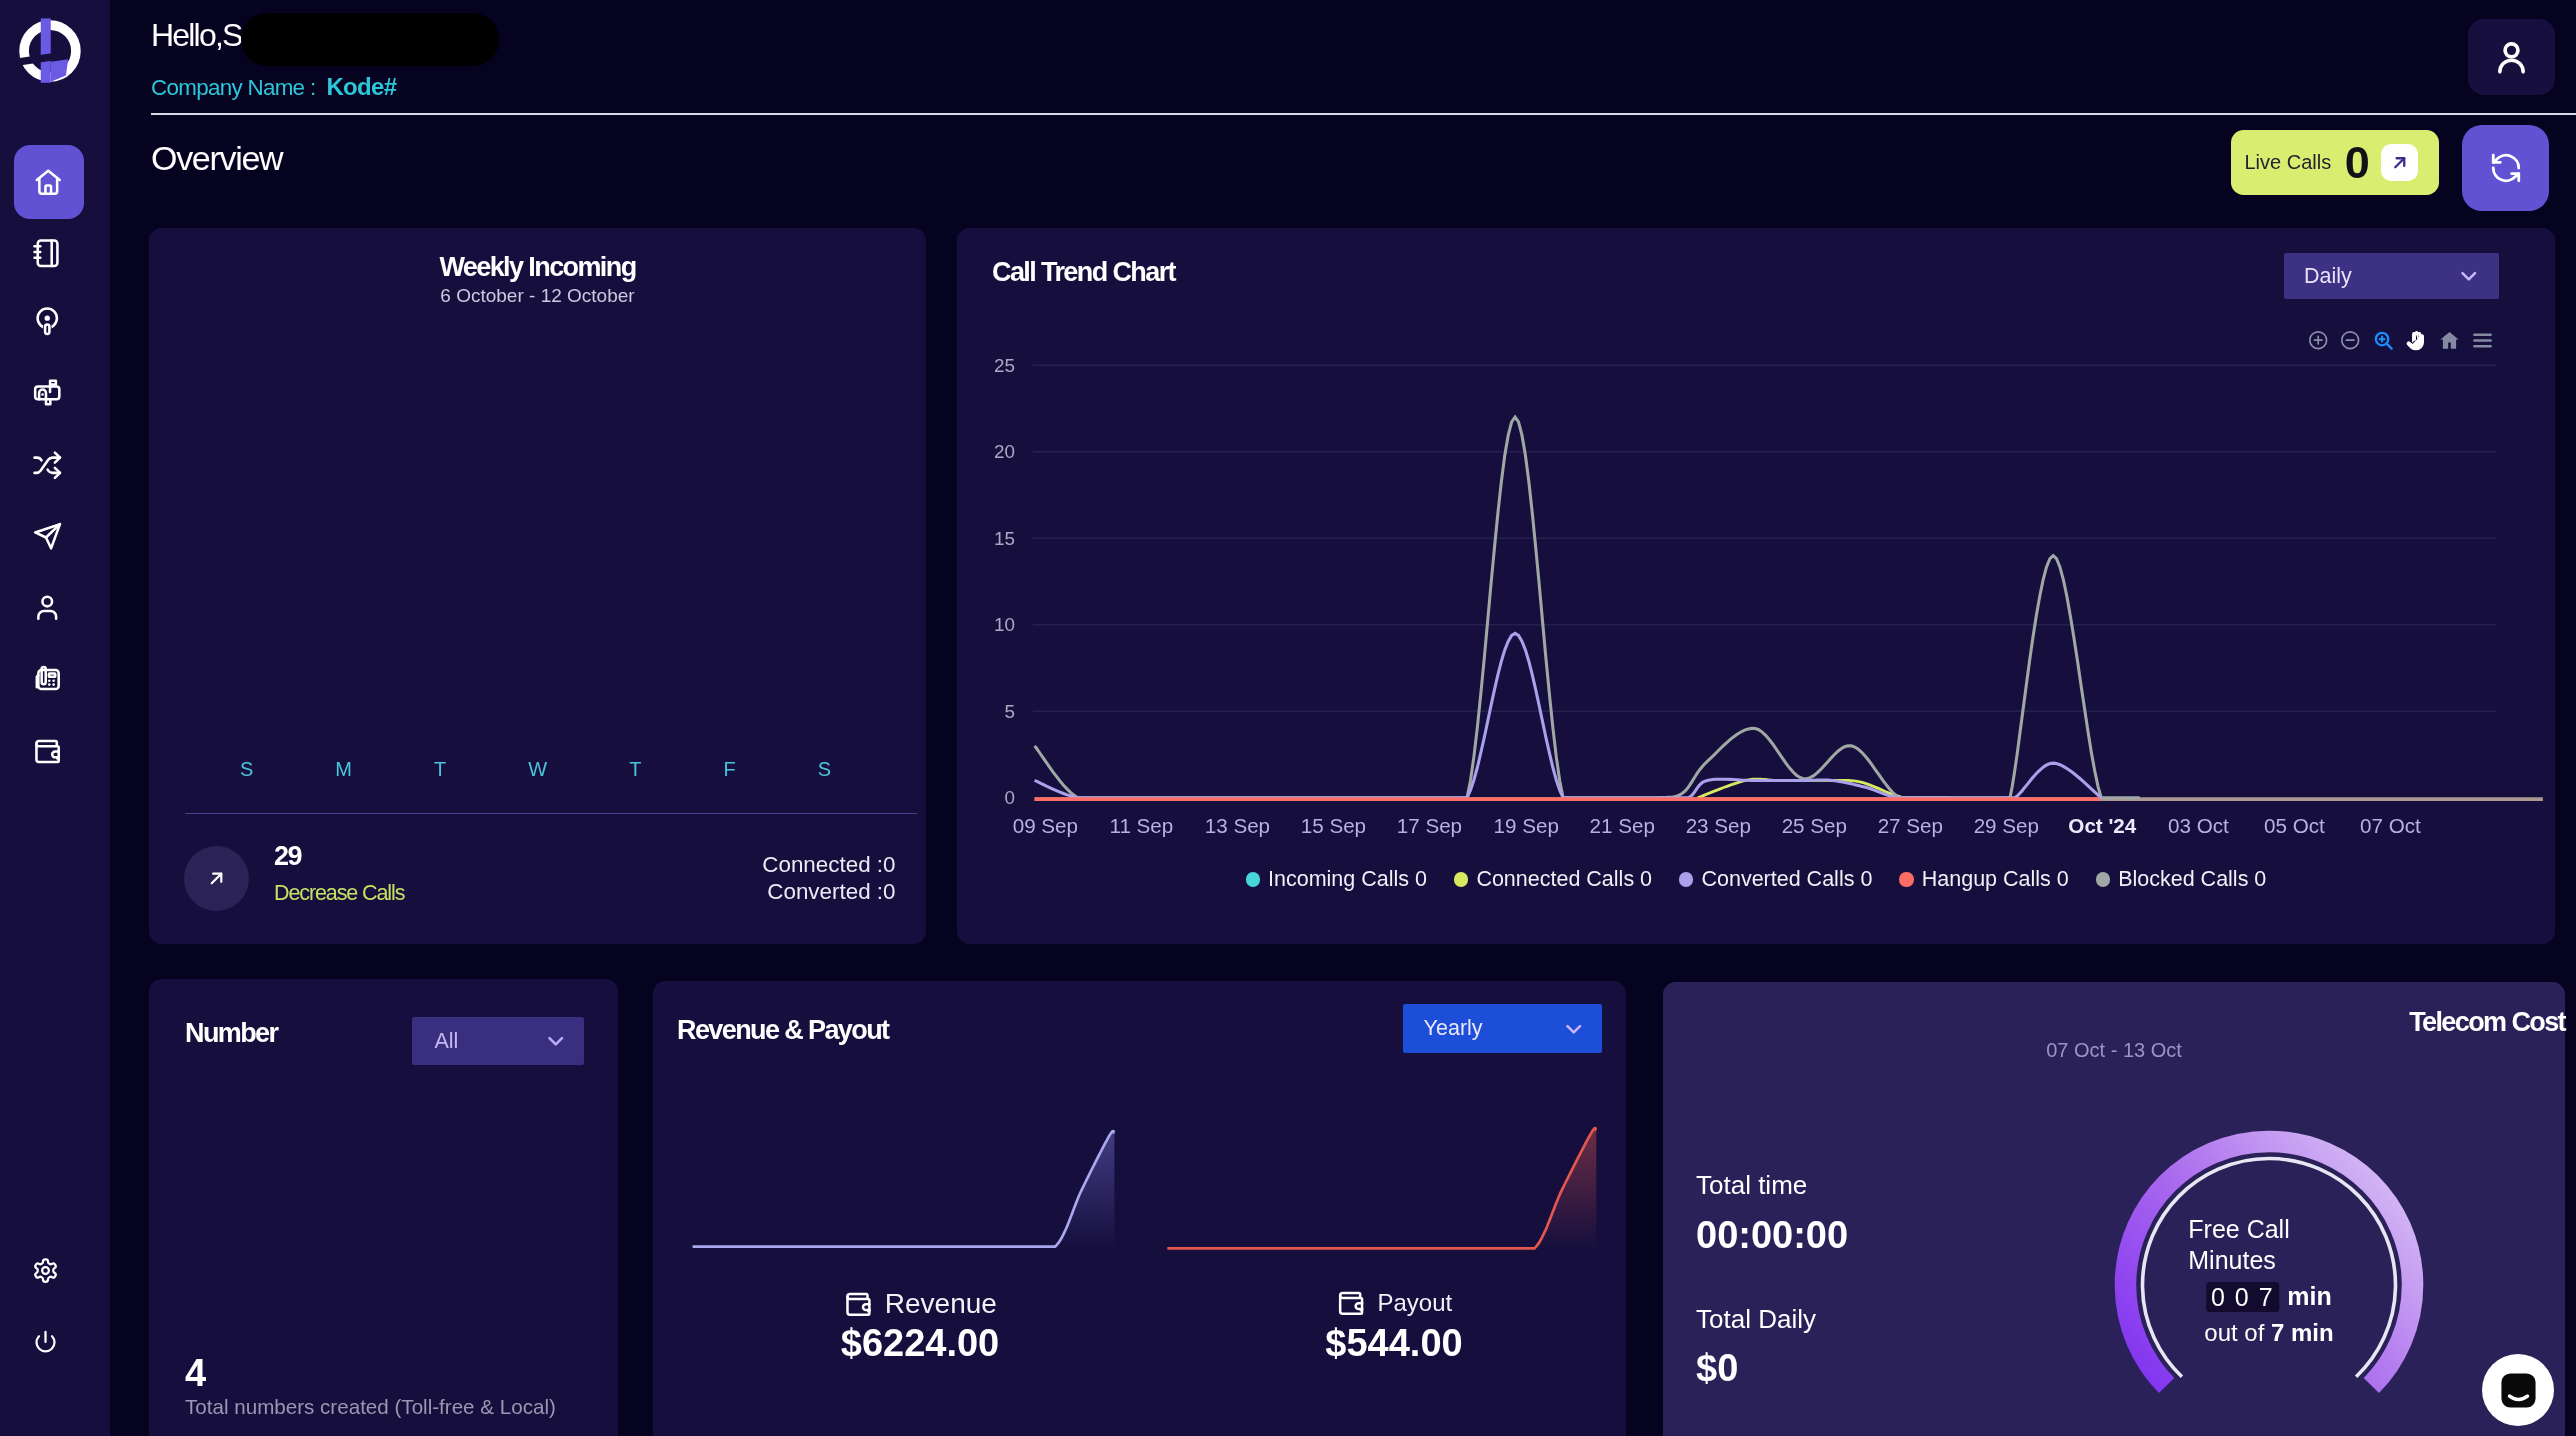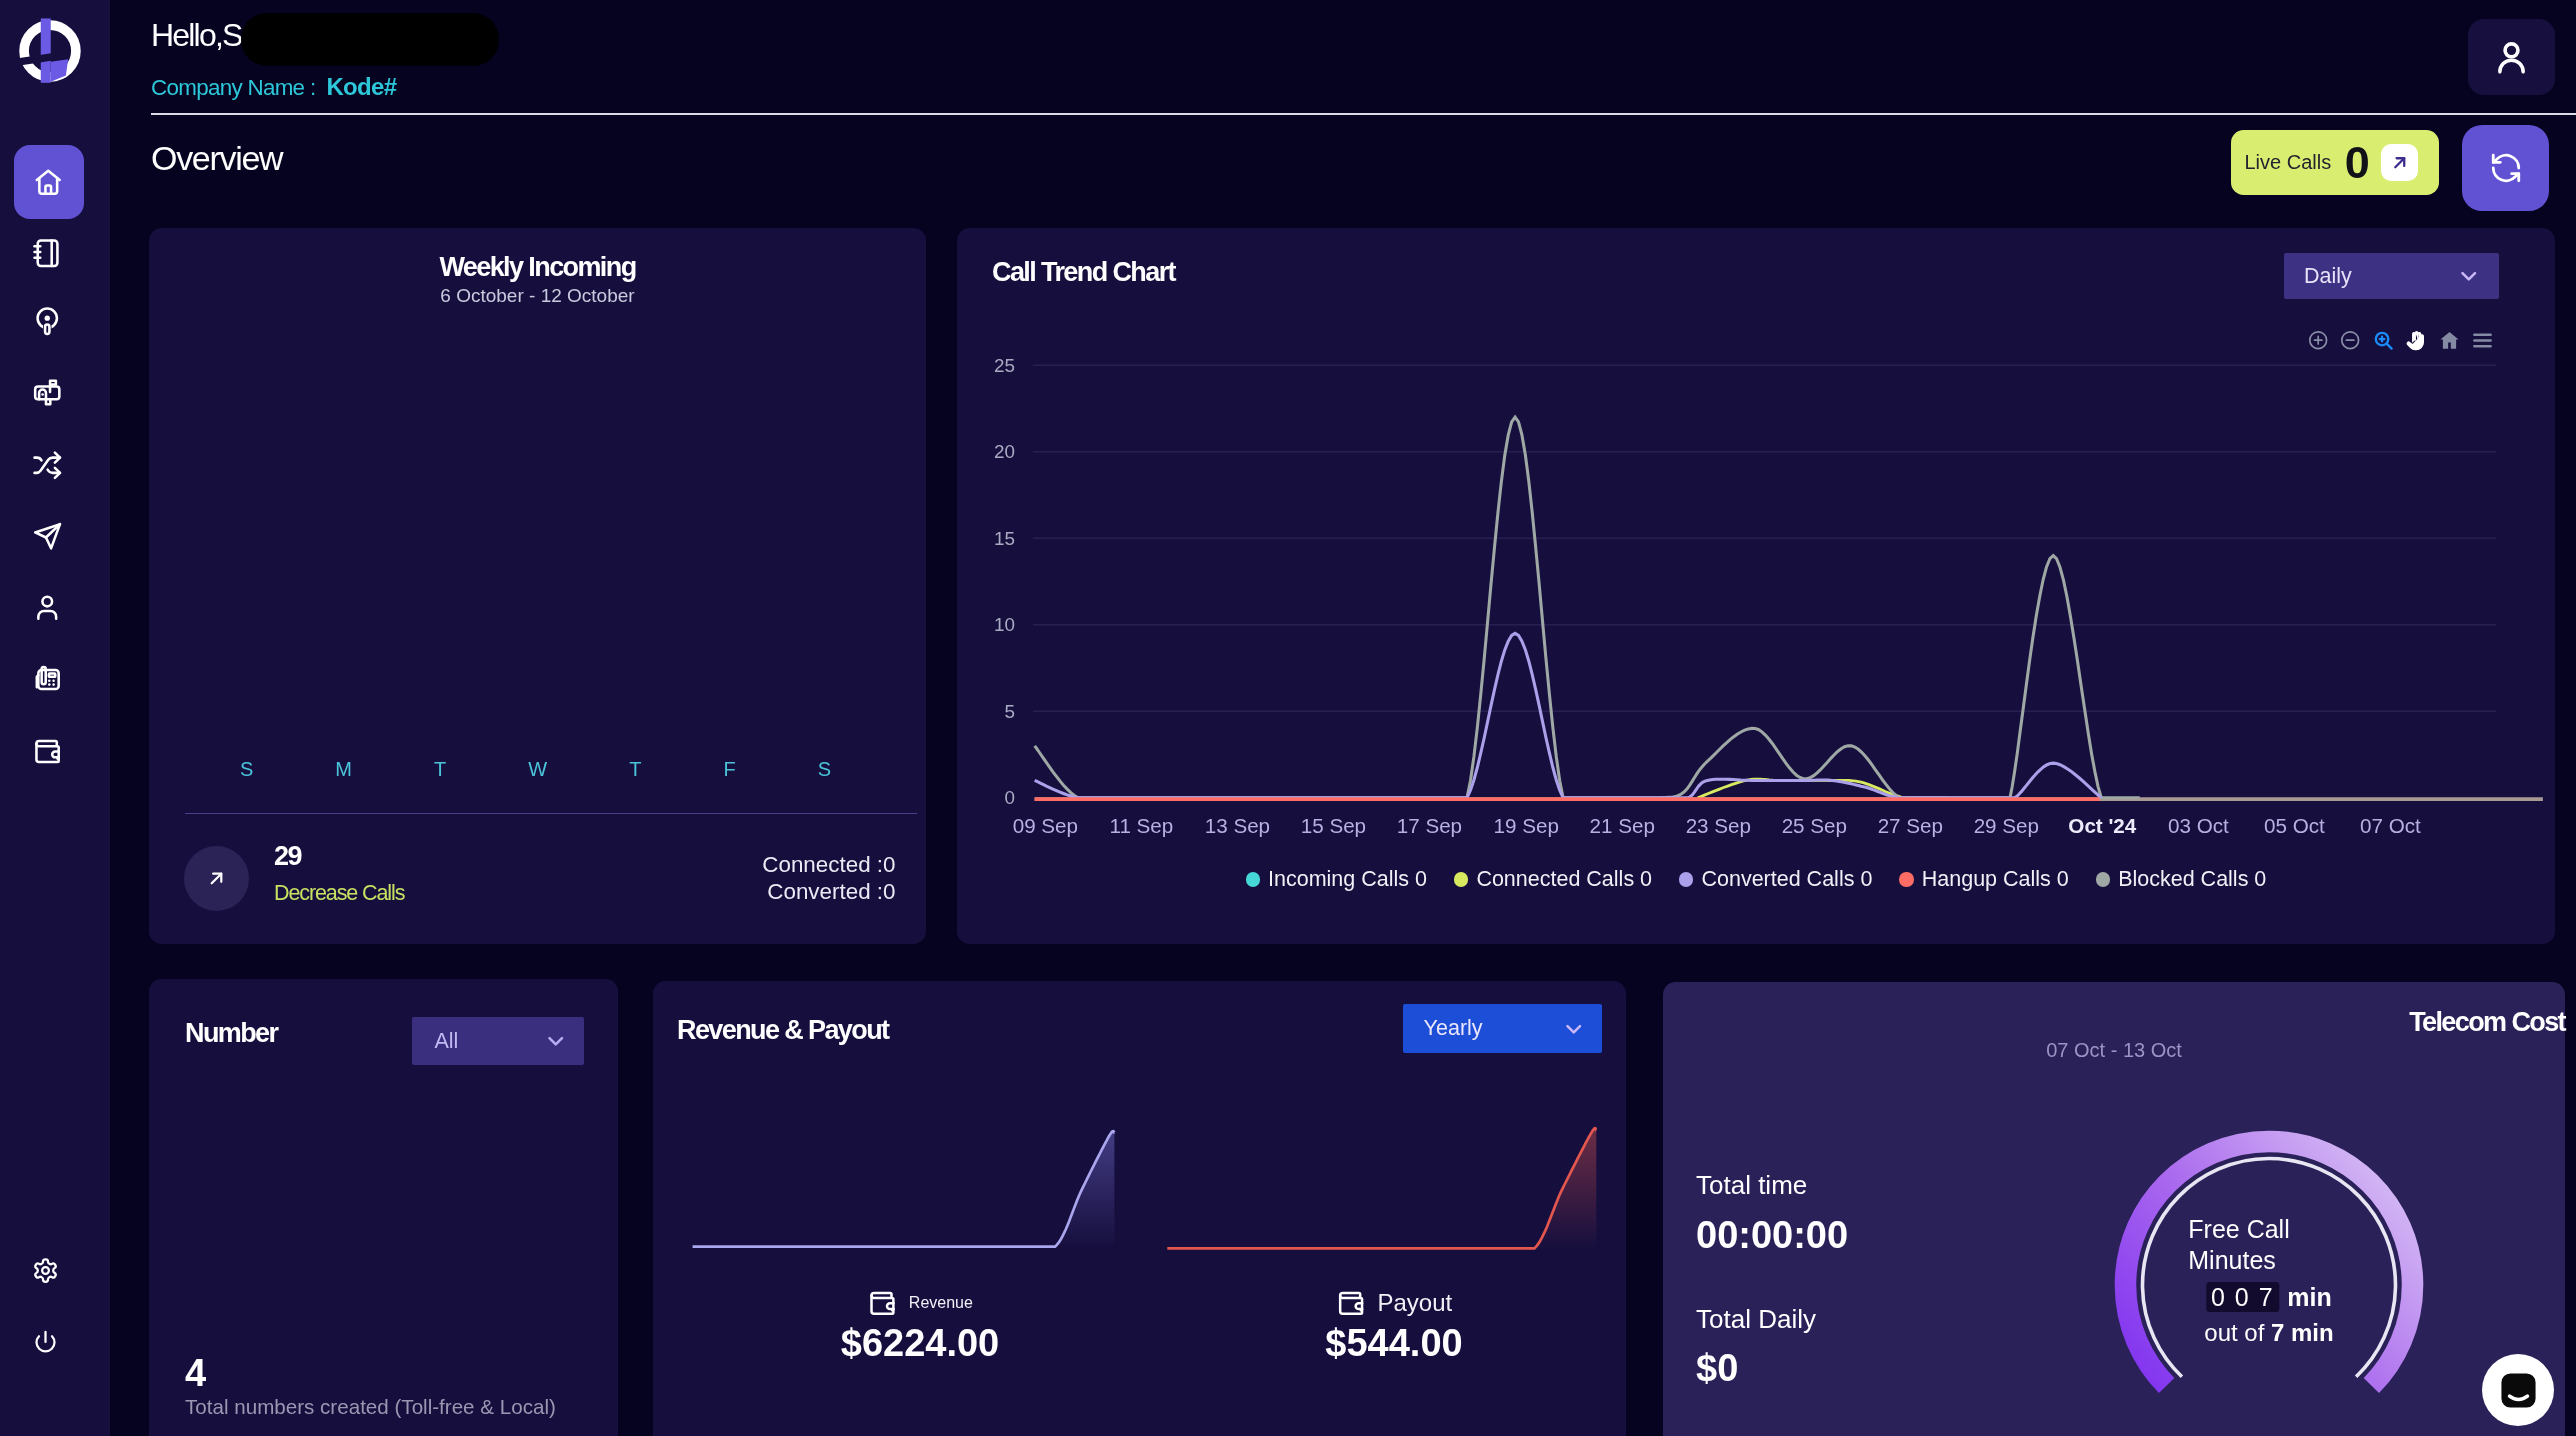--- a/index.html
+++ b/index.html
@@ -255,21 +255,21 @@
     <path d="M44.0 296.0 L57.3 296.0 L74.3 296.0 L94.3 296.0 L117.0 296.0 L141.7 296.0 L168.1 296.0 L195.5 296.0 L223.5 296.0 L251.6 296.0 L279.2 296.0 L306.0 296.0 L331.2 296.0 L354.6 296.0 L375.5 296.0 L393.5 296.0 L408.0 296.0 L419.4 296.0 L428.6 296.0 L435.7 296.0 L441.0 296.0 L444.8 296.0 L447.2 296.0 L448.5 296.0 L448.9 296.0 L448.7 296.0 L448.0 296.0 L447.1 296.0 L446.3 296.0 L445.8 296.0 L445.7 296.0 L446.4 296.0 L448.0 296.0 L450.1 293.8 L452.2 291.1 L454.2 288.0 L456.1 284.5 L458.0 280.7 L459.9 276.7 L461.7 272.4 L463.5 268.0 L465.2 263.4 L467.0 258.8 L468.7 254.2 L470.5 249.6 L472.2 245.1 L474.0 240.7 L475.8 236.5 L477.7 232.5 L479.6 228.6 L481.6 224.5 L483.7 220.3 L485.8 216.0 L487.9 211.7 L490.1 207.5 L492.2 203.2 L494.3 199.0 L496.4 195.0 L498.4 191.1 L500.3 187.4 L502.1 183.9 L503.8 180.7 L505.4 177.8 L506.8 175.2 L508.0 173.0 L509.1 171.2 L510.0 169.8 L510.7 168.8 L511.3 168.0 L511.9 167.5 L512.3 167.3 L512.6 167.2 L512.9 167.3 L513.1 167.5 L513.3 167.8 L513.4 168.1 L513.5 168.4 L513.6 168.7 L513.7 168.9 L513.8 169.0 L514.0 169.0" stroke="#aaa7ef" stroke-width="3" fill="none"></path>
     <path d="M573.0 298.0 L586.5 298.0 L603.7 298.0 L624.0 298.0 L647.0 298.0 L672.1 298.0 L698.8 298.0 L726.6 298.0 L755.0 298.0 L783.5 298.0 L811.5 298.0 L838.6 298.0 L864.2 298.0 L887.9 298.0 L909.1 298.0 L927.3 298.0 L942.0 298.0 L953.6 298.0 L962.8 298.0 L970.0 298.0 L975.3 298.0 L979.1 298.0 L981.5 298.0 L982.8 298.0 L983.1 298.0 L982.8 298.0 L982.1 298.0 L981.2 298.0 L980.3 298.0 L979.8 298.0 L979.7 298.0 L980.3 298.0 L982.0 298.0 L984.2 295.7 L986.3 292.9 L988.4 289.7 L990.4 286.0 L992.3 282.1 L994.3 277.9 L996.2 273.5 L998.0 268.9 L999.9 264.2 L1001.7 259.4 L1003.6 254.5 L1005.4 249.8 L1007.3 245.1 L1009.2 240.5 L1011.1 236.1 L1013.1 232.0 L1015.1 227.9 L1017.2 223.7 L1019.4 219.3 L1021.6 214.9 L1023.8 210.4 L1026.1 205.9 L1028.4 201.5 L1030.6 197.1 L1032.8 192.9 L1034.9 188.8 L1036.9 185.0 L1038.8 181.3 L1040.6 178.0 L1042.2 174.9 L1043.7 172.3 L1045.0 170.0 L1046.1 168.1 L1047.0 166.7 L1047.8 165.6 L1048.5 164.8 L1049.0 164.3 L1049.4 164.1 L1049.7 164.0 L1050.0 164.1 L1050.2 164.4 L1050.3 164.7 L1050.4 165.0 L1050.5 165.4 L1050.6 165.7 L1050.7 165.9 L1050.8 166.0 L1051.0 166.0 L1051 298 Z" fill="url(#gr)"></path>
     <path d="M573.0 298.0 L586.5 298.0 L603.7 298.0 L624.0 298.0 L647.0 298.0 L672.1 298.0 L698.8 298.0 L726.6 298.0 L755.0 298.0 L783.5 298.0 L811.5 298.0 L838.6 298.0 L864.2 298.0 L887.9 298.0 L909.1 298.0 L927.3 298.0 L942.0 298.0 L953.6 298.0 L962.8 298.0 L970.0 298.0 L975.3 298.0 L979.1 298.0 L981.5 298.0 L982.8 298.0 L983.1 298.0 L982.8 298.0 L982.1 298.0 L981.2 298.0 L980.3 298.0 L979.8 298.0 L979.7 298.0 L980.3 298.0 L982.0 298.0 L984.2 295.7 L986.3 292.9 L988.4 289.7 L990.4 286.0 L992.3 282.1 L994.3 277.9 L996.2 273.5 L998.0 268.9 L999.9 264.2 L1001.7 259.4 L1003.6 254.5 L1005.4 249.8 L1007.3 245.1 L1009.2 240.5 L1011.1 236.1 L1013.1 232.0 L1015.1 227.9 L1017.2 223.7 L1019.4 219.3 L1021.6 214.9 L1023.8 210.4 L1026.1 205.9 L1028.4 201.5 L1030.6 197.1 L1032.8 192.9 L1034.9 188.8 L1036.9 185.0 L1038.8 181.3 L1040.6 178.0 L1042.2 174.9 L1043.7 172.3 L1045.0 170.0 L1046.1 168.1 L1047.0 166.7 L1047.8 165.6 L1048.5 164.8 L1049.0 164.3 L1049.4 164.1 L1049.7 164.0 L1050.0 164.1 L1050.2 164.4 L1050.3 164.7 L1050.4 165.0 L1050.5 165.4 L1050.6 165.7 L1050.7 165.9 L1050.8 166.0 L1051.0 166.0" stroke="#e4574f" stroke-width="3" fill="none"></path>
   </svg>
   <div class="abs" style="left:267px;top:307px;transform:translateX(-50%);display:flex;align-items:center;gap:11.7px">
       <svg width="30" height="30" viewBox="0 0 24 24" fill="none" stroke="#fff" stroke-width="2" stroke-linecap="round" stroke-linejoin="round">
         <path d="M19.5 7.2V5a1 1 0 0 0-1-1H5.5a2 2 0 0 0 0 4H20a1 1 0 0 1 1 1v3.2h-2.8a2.3 2.3 0 0 0 0 4.6H21a1 1 0 0 1-1 1"></path>
         <path d="M3.5 6v12.5a2 2 0 0 0 2 2H20a1 1 0 0 0 1-1v-2.7"></path>
         <path d="M21 12.2v4.6"></path>
       </svg>
-      <span style="font-size:16px;color:#f2f1f8">Revenue</span>
+      <span style="font-size:28px;color:#f2f1f8">Revenue</span>
     </div>
   <div class="abs" style="left:267px;top:341px;transform:translateX(-50%);font-size:38px;font-weight:bold">$6224.00</div>
   <div class="abs" style="left:741px;top:307px;transform:translateX(-50%);display:flex;align-items:center;gap:11.7px">
       <svg width="30" height="30" viewBox="0 0 24 24" fill="none" stroke="#fff" stroke-width="2" stroke-linecap="round" stroke-linejoin="round">
         <path d="M19.5 7.2V5a1 1 0 0 0-1-1H5.5a2 2 0 0 0 0 4H20a1 1 0 0 1 1 1v3.2h-2.8a2.3 2.3 0 0 0 0 4.6H21a1 1 0 0 1-1 1"></path>
         <path d="M3.5 6v12.5a2 2 0 0 0 2 2H20a1 1 0 0 0 1-1v-2.7"></path>
         <path d="M21 12.2v4.6"></path>
       </svg>
       <span style="font-size:24px;color:#f2f1f8">Payout</span>
     </div>
@@ -288,21 +288,21 @@
       <linearGradient id="gg" x1="0" y1="1" x2="1" y2="0.25">
         <stop offset="0" stop-color="#7e2ff0"></stop>
           <stop offset="0.5" stop-color="#a968ee"></stop>
           <stop offset="1" stop-color="#d4b8f4"></stop>
       </linearGradient>
     </defs>
     <path d="M60.9 287.1 A160 160 0 1 1 289.1 287.1" stroke="url(#gg)" stroke-width="24" fill="none"></path>
     <path d="M77.9 277.3 A141 141 0 1 1 272.1 277.3" stroke="#e8e6f2" stroke-width="4" fill="none"></path>
   </svg>
   <div class="abs" style="left:576px;top:232px;transform:translateX(-50%);font-size:25px;text-align:left;line-height:30.5px">Free Call<br>Minutes</div>
-  <div class="abs" style="left:606px;top:300px;transform:translateX(-50%);display:flex;align-items:center">
+  <div class="abs" style="left:606px;top:300px;transform:translateX(-50%);display:flex;">
     <span style="width:73px;height:30px;background:#120b2e;border-radius:3.6px;display:flex;align-items:center;justify-content:center;font-size:25px;letter-spacing:10px;padding-left:8px">007</span>
     <span style="font-size:25px;font-weight:bold;margin-left:8px">min</span>
   </div>
   <div class="abs" style="left:606px;top:337px;transform:translateX(-50%);font-size:24px;white-space:nowrap">out of <b>7 min</b></div>
 </div>
 
 <div class="abs" style="left:2482px;top:1354px;width:72px;height:72px;border-radius:50%;background:#fff;display:flex;align-items:center;justify-content:center">
   <svg width="39" height="39" viewBox="0 0 24 24">
       <rect x="1.5" y="1.5" width="21" height="21" rx="5.5" fill="#0a0a0a"></rect>
       <path d="M6.5 15.5c1.6 1.3 3.4 2 5.5 2s3.9-.7 5.5-2" stroke="#fff" stroke-width="2.2" fill="none" stroke-linecap="round"></path>

